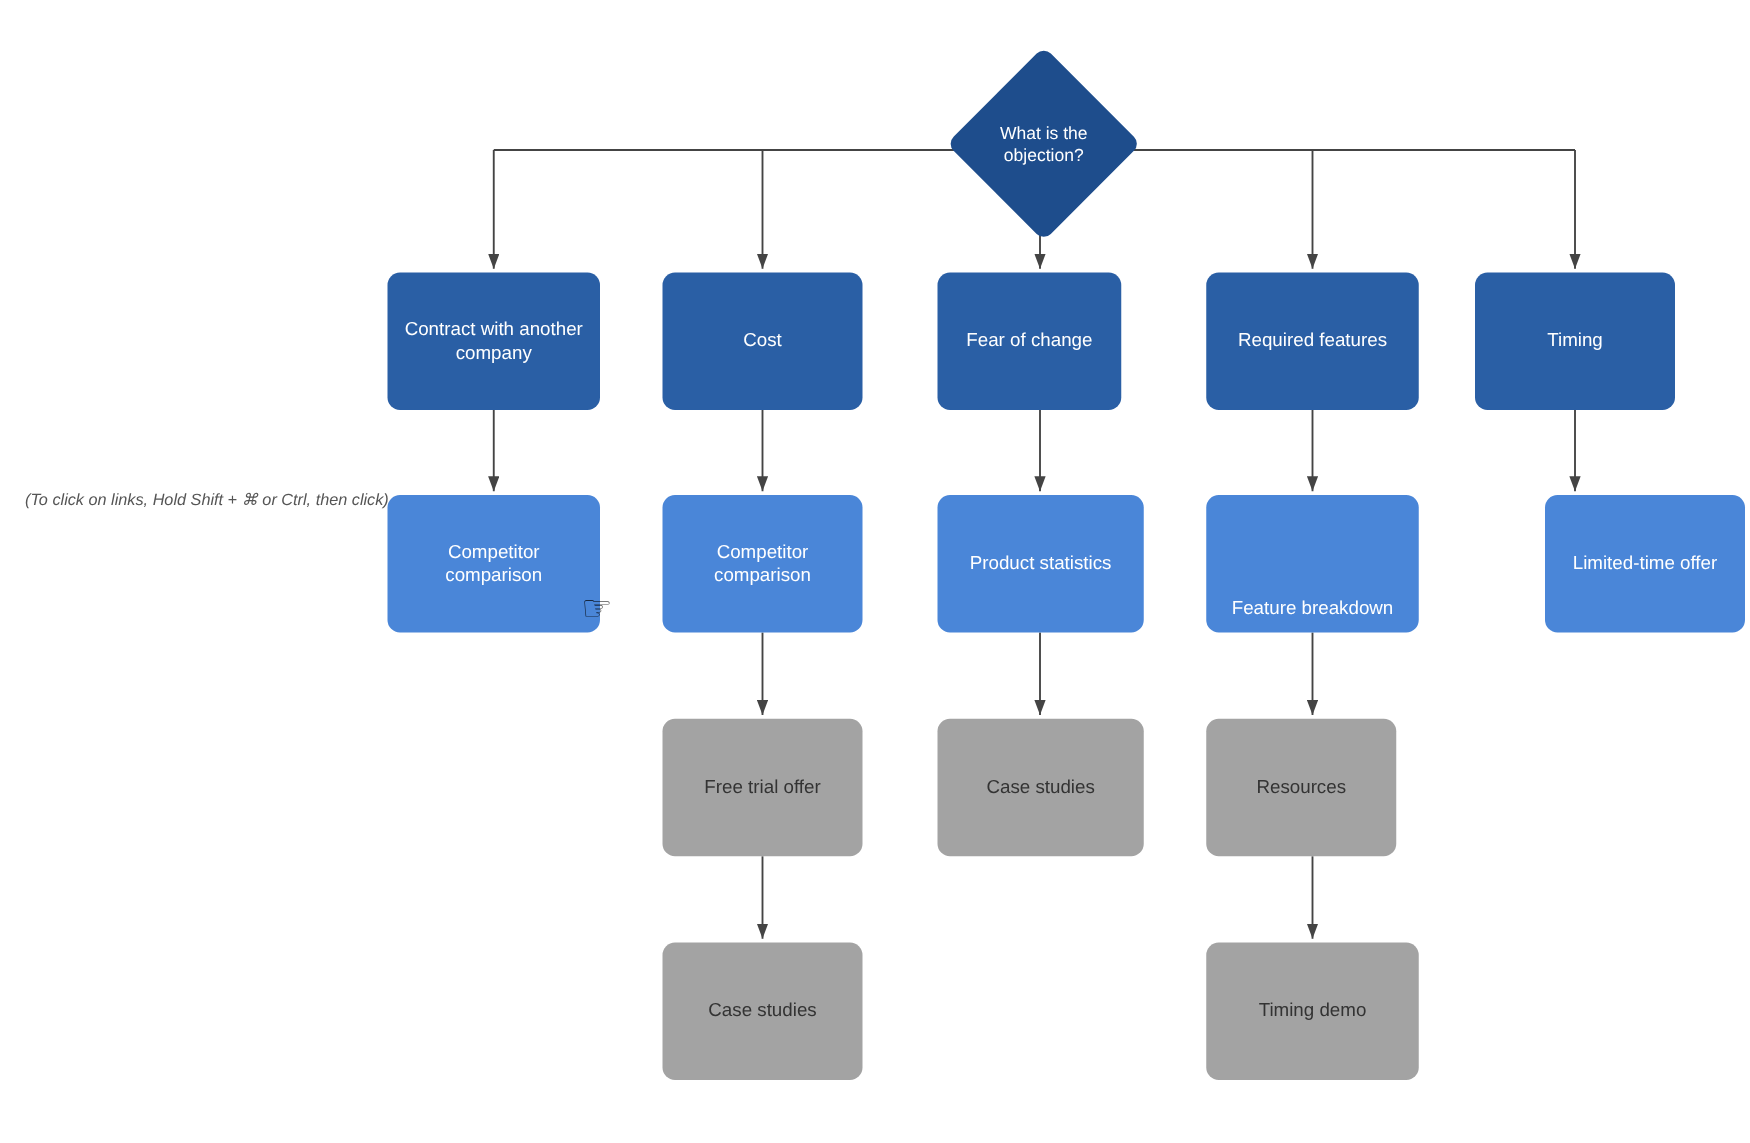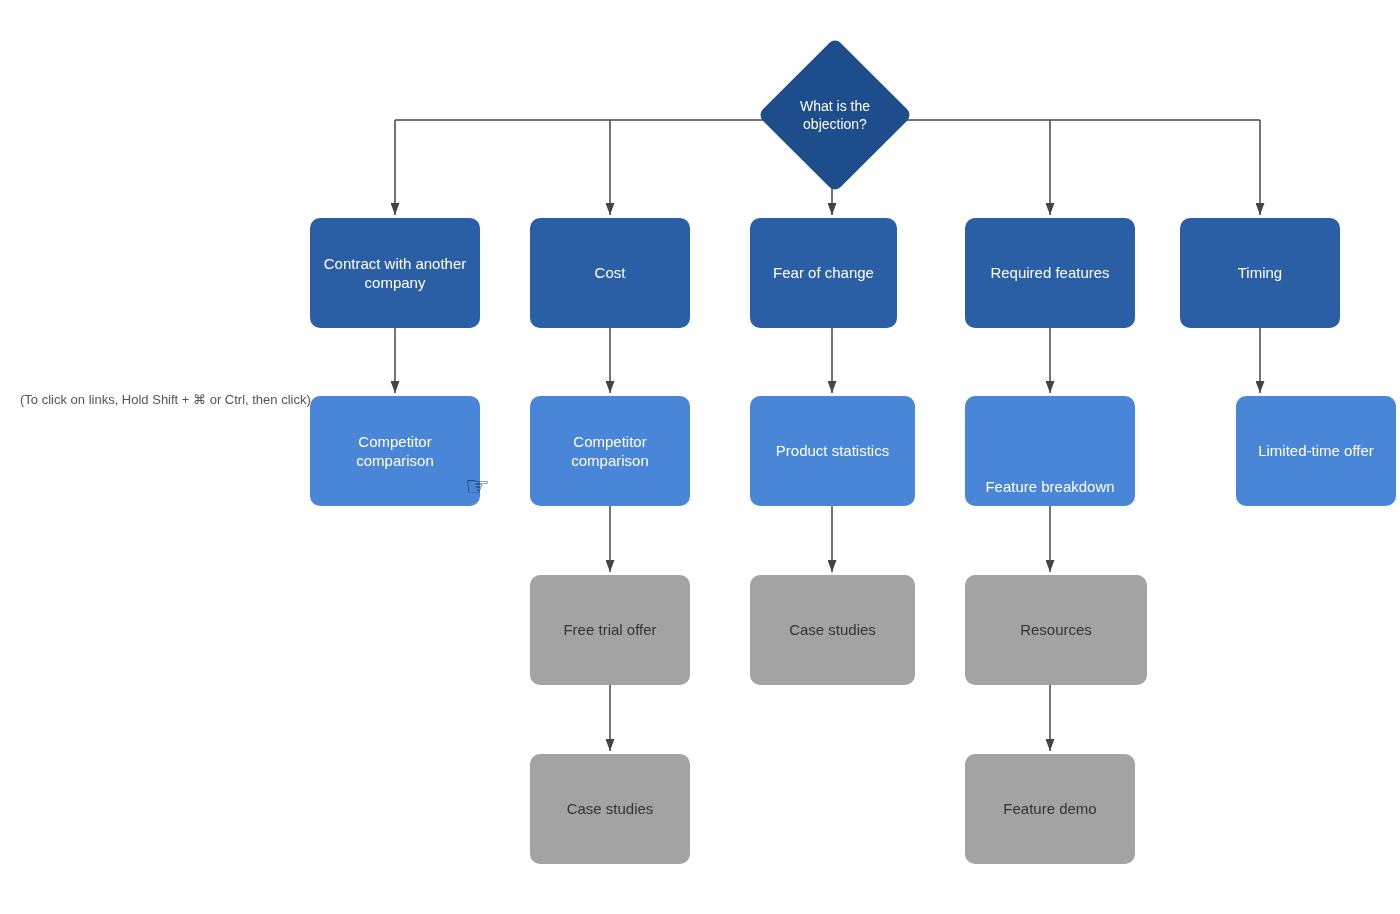--- a/index.html
+++ b/index.html
@@ -85,20 +85,21 @@
       width: 100px;
     }
 
     
     .hint-text {
       position: absolute;
       left: 20px;
       top: 390px;
       font-size: 13px;
       color: #555;
+      font-style: italic;
       line-height: 1.6;
     }
   </style>
 </head>
 <body>
 
 <div class="diagram-container">
 
   <div class="hint-text">(To click on links, Hold Shift + ⌘
 or Ctrl, then click)</div>
@@ -180,27 +181,27 @@
   </div>
 
   <div class="node node-light" style="left:530px; top:575px; width:160px; height:110px;">
     <span>Free trial offer</span>
   </div>
 
   <div class="node node-light" style="left:750px; top:575px; width:165px; height:110px;">
     <span>Case studies</span>
   </div>
 
-  <div class="node node-light" style="left:965px; top:575px; width:182px; height:110px;">
+  <div class="node node-light" style="left:965px; top:575px; width:152px; height:110px;">
     <span>Resources</span>
   </div>
 
   <div class="node node-light" style="left:530px; top:754px; width:160px; height:110px;">
     <span>Case studies</span>
   </div>
 
   <div class="node node-light" style="left:965px; top:754px; width:170px; height:110px;">
-    <span>Feature demo</span>
+    <span>Timing demo</span>
   </div>
 
   <div style="position:absolute; left:465px; top:470px; font-size:28px; pointer-events:none; opacity:0.7;">☞</div>
 
 </div>
 
 </body></html>

